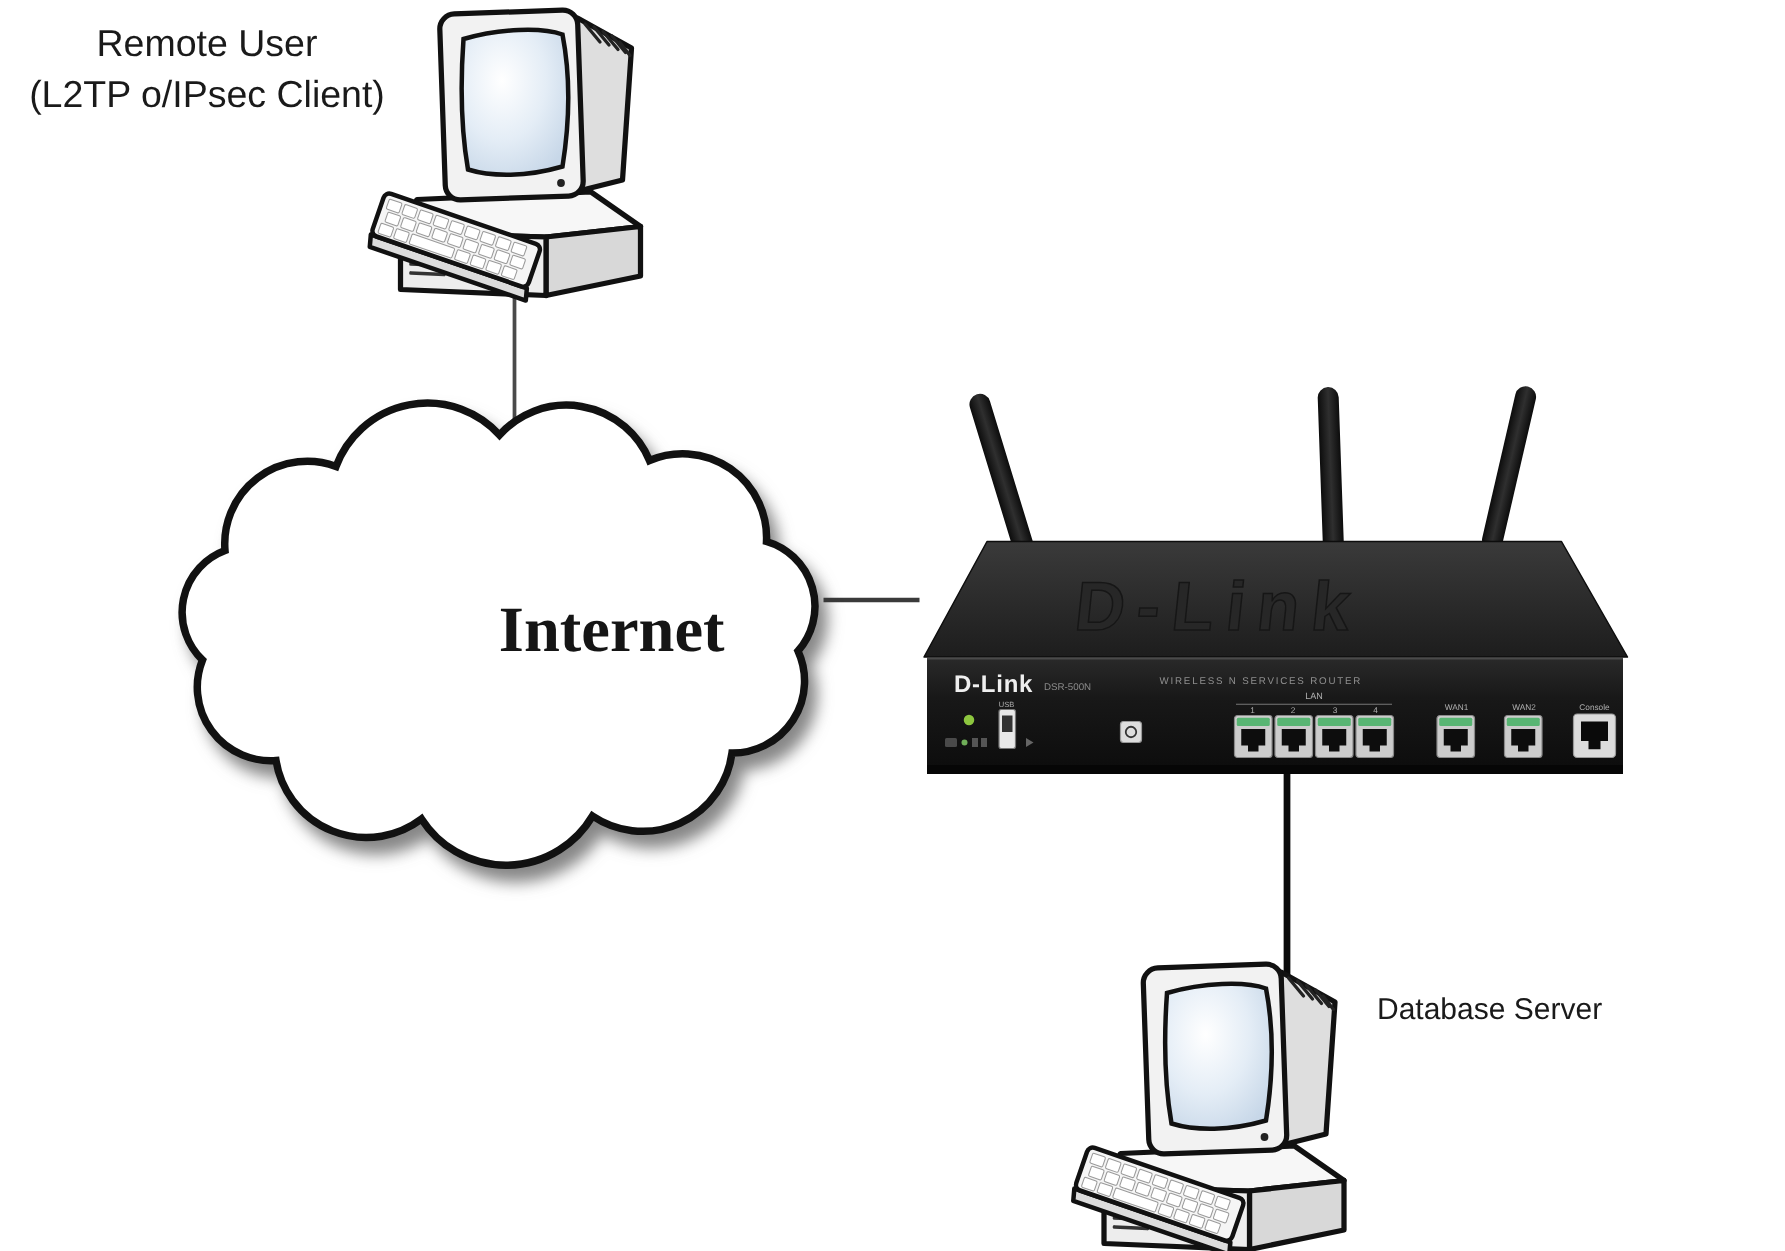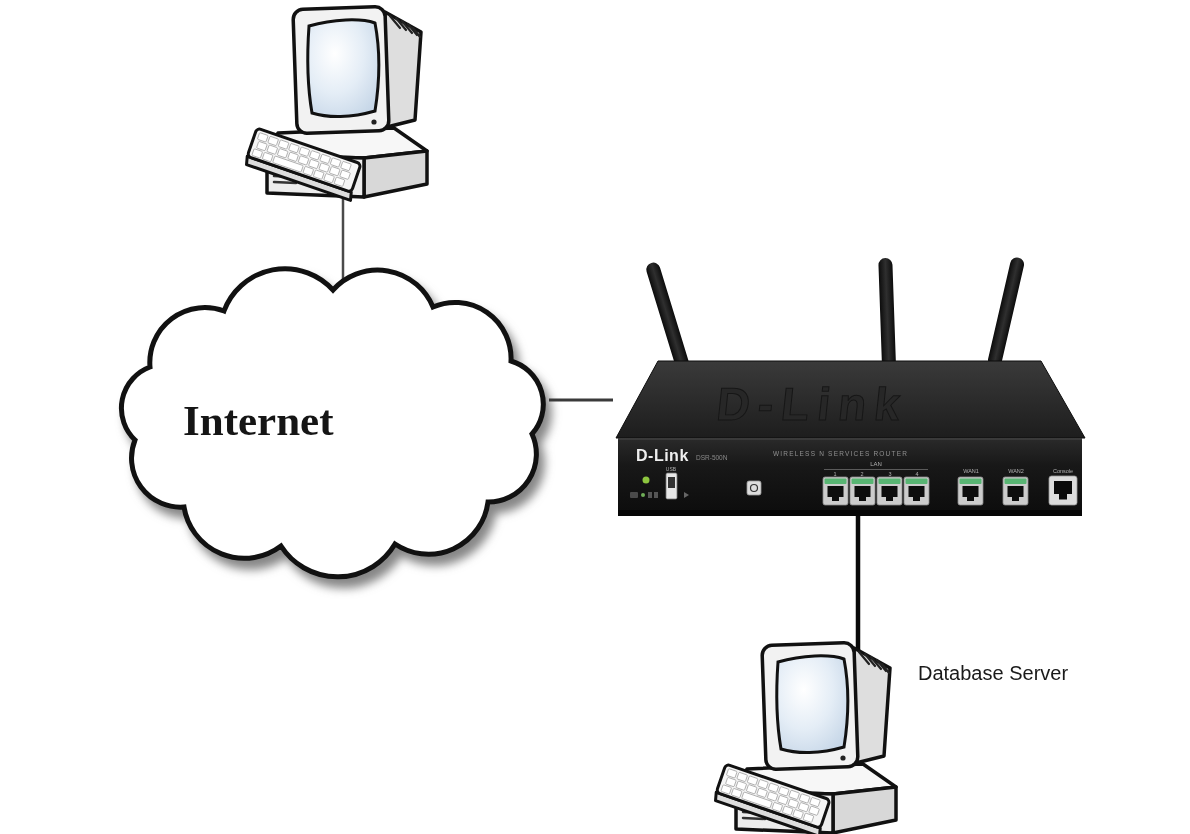--- a/index.html
+++ b/index.html
@@ -16,21 +16,21 @@
     position: absolute;
     color: #1a1a1a;
     font-family: "Liberation Sans", sans-serif;
   }
   #remote-user-label {
     left: 8px; top: 12px; width: 260px;
     text-align: center; font-size: 25px; line-height: 34px;
   }
   #internet-label {
     left: 183px; top: 396px; width: 300px;
-    text-align: left;
+    text-align: right;
     font-family: "Liberation Serif", serif;
     font-weight: bold; font-size: 43px; color: #151515;
   }
   #database-server-label {
     left: 918px; top: 662px; width: 260px;
     text-align: left; font-size: 20px;
   }
   .cloud-shadow { filter: drop-shadow(6px 9px 5px rgba(55,55,55,0.6)); }
   text { font-family: "Liberation Sans", sans-serif; }
   .panel-tiny { fill: #b0b0b0; }
@@ -219,18 +219,22 @@
       <text x="971" y="473" text-anchor="middle" font-size="5.5" class="panel-tiny">WAN1</text>
       <text x="1016" y="473" text-anchor="middle" font-size="5.5" class="panel-tiny">WAN2</text>
       <use href="#rj45port" x="958" y="477"></use>
       <use href="#rj45port" x="1003" y="477"></use>
 
       <text x="1063" y="473" text-anchor="middle" font-size="5.5" class="panel-tiny">Console</text>
       <use href="#consoleport" x="1049" y="476"></use>
     </g>
   </svg>
 
+  <div id="remote-user-label" class="label">
+    <div>Remote User</div>
+    <div>(L2TP o/IPsec Client)</div>
+  </div>
 
   <div id="internet-label" class="label">Internet</div>
 
   <div id="database-server-label" class="label">Database Server</div>
 
 </div>
 
 </body></html>

